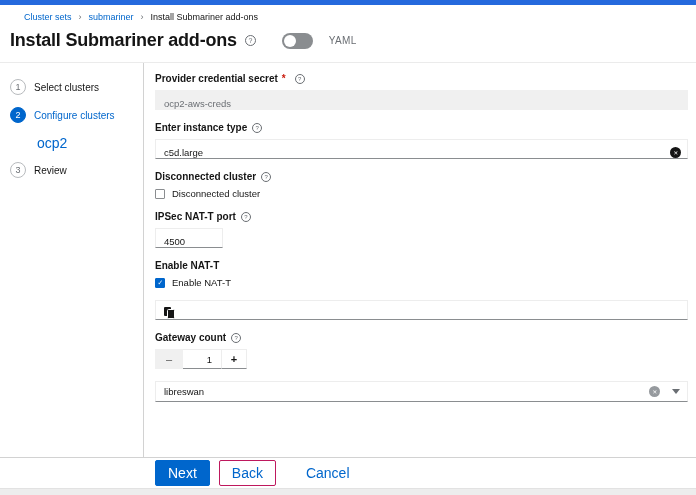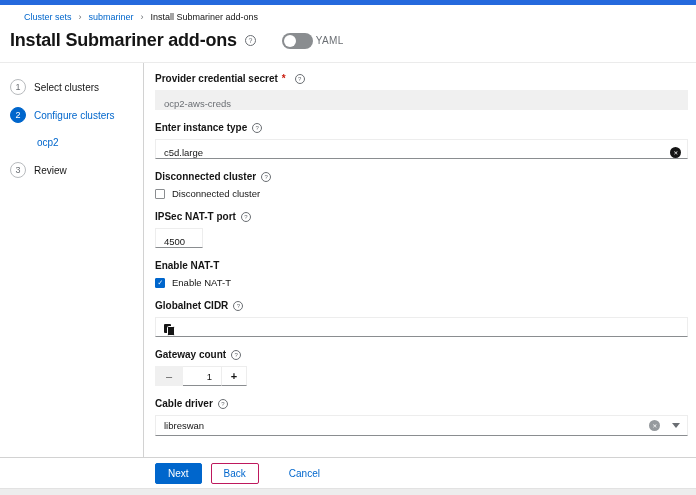--- a/index.html
+++ b/index.html
@@ -20,47 +20,47 @@
   .title-row{display:flex;align-items:center;padding:8px 10px 0;}
   .page-title{font-size:18px;font-weight:700;letter-spacing:-0.2px;}
   .help-icon{width:11px;height:11px;border:1px solid var(--gray);border-radius:50%;
     display:inline-flex;align-items:center;justify-content:center;color:var(--gray);
     font-size:7px;font-weight:400;flex:none;cursor:pointer;}
   .help-icon::after{content:"?";}
   .title-row .help-icon{margin-left:8px;}
   .toggle{width:31px;height:16px;border-radius:8px;background:#8a8d90;margin-left:26px;
     position:relative;cursor:pointer;flex:none;}
   .toggle-knob{position:absolute;left:2px;top:2px;width:12px;height:12px;border-radius:50%;background:#fff;}
-  .toggle-label{margin-left:3px;font-size:10px;color:var(--gray);letter-spacing:0.3px;}
+  .toggle-label{margin-left:16px;font-size:10px;color:var(--gray);letter-spacing:0.3px;}
 
   .wizard-body{display:flex;height:395px;border-top:1px solid #ebebeb;}
   .wizard-nav{width:144px;flex:none;border-right:1px solid var(--border);padding-top:14px;}
   .step{display:flex;align-items:center;height:20px;margin:0 0 8px 10px;font-size:10px;cursor:pointer;}
   .step-circle{width:16px;height:16px;border-radius:50%;display:flex;align-items:center;
     justify-content:center;font-size:9px;margin-right:8px;flex:none;
     background:#fff;border:1px solid #b8bbbe;color:var(--gray);}
   .step.active .step-circle{background:var(--primary);border-color:var(--primary);color:#fff;}
   .step.active .step-label{color:var(--primary);}
-  .substep{display:flex;align-items:center;height:19px;margin:0 0 8px 37px;font-size:10px;cursor:pointer;}
+  .substep{display:flex;align-items:center;height:19px;margin:0 0 8px 37px;font-size:14px;cursor:pointer;}
   .substep.active{color:var(--primary);}
 
   .form-area{flex:1;padding:10px 8px 0 11px;}
   .field{margin-bottom:12px;}
   .field-label{display:flex;align-items:center;font-size:10px;font-weight:700;margin-bottom:6px;}
   .field-label .required{color:var(--danger);margin:0 4px 0 4px;}
   .field-label .help-icon{margin-left:5px;width:10px;height:10px;font-size:6px;}
 
   .text-input{display:flex;align-items:flex-end;height:20px;background:#fff;
     border:1px solid #ededed;border-bottom:1px solid var(--input-bottom);padding:0 6px 0 8px;}
   .text-input input{border:none;outline:none;background:transparent;flex:1;
     font-family:inherit;font-size:9.5px;color:var(--text);min-width:0;}
   .text-input input::placeholder{color:var(--gray);}
   .text-input.disabled{background:var(--disabled-bg);border-color:var(--disabled-bg);}
   .text-input.disabled input{color:var(--gray);}
-  .text-input.narrow{width:48px;}
+  .text-input.narrow{width:68px;}
 
   .clear-btn{width:11px;height:11px;border-radius:50%;background:#151515;color:#fff;
     display:flex;align-items:center;justify-content:center;font-size:7px;cursor:pointer;flex:none;}
   .clear-btn::after{content:"✕";transform:scale(.8);}
   .clear-btn.gray{background:#969a9e;}
   .paste-btn{flex:none;cursor:pointer;display:flex;align-items:center;}
   .caret-down{flex:none;width:0;height:0;border-left:4px solid transparent;
     border-right:4px solid transparent;border-top:5px solid var(--gray);margin-left:12px;cursor:pointer;}
 
   .checkbox-row{display:flex;align-items:center;cursor:pointer;}
@@ -80,21 +80,21 @@
   .stepper input{width:38px;border:1px solid #ededed;border-bottom-color:var(--input-bottom);
     border-left:none;border-right:none;outline:none;font-family:inherit;font-size:9.5px;
     text-align:right;padding-right:9px;color:var(--text);}
 
   .select-toggle{display:flex;align-items:center;height:21px;background:#fff;cursor:pointer;
     border:1px solid #ededed;border-bottom:1px solid var(--input-bottom);padding:0 7px 0 8px;}
   .select-value{flex:1;font-size:9.5px;}
 
   .wizard-footer{height:31px;border-top:1px solid var(--border);display:flex;align-items:center;
     padding-left:155px;background:#fff;}
-  .btn{font-family:inherit;font-size:10px;border-radius:2px;padding:4px 12px;cursor:pointer;}
+  .btn{font-family:inherit;font-size:14px;border-radius:2px;padding:4px 12px;cursor:pointer;}
   .btn-primary{background:var(--primary);border:1px solid var(--primary);color:#fff;}
   .btn-secondary{background:#fff;border:1px solid #be185d;color:var(--primary);margin-left:9px;}
   .btn-link{background:none;border:none;color:var(--primary);margin-left:18px;text-align:center;}
   .bottom-strip{height:7px;background:#ededed;border-top:1px solid #e2e2e2;}
 </style>
 </head>
 <body>
 
 <div class="masthead"></div>
 
@@ -182,24 +182,20 @@
       <div class="field-label">
         <span>Enable NAT-T</span>
       </div>
       <div class="checkbox-row">
         <span class="checkbox checked"></span>
         <span class="checkbox-label">Enable NAT-T</span>
       </div>
     </div>
 
     <div class="field">
-      <div class="field-label">
-        <span>Globalnet CIDR</span>
-        <span class="help-icon"></span>
-      </div>
       <div class="text-input">
         <span class="paste-btn">
           <svg width="11" height="12" viewBox="0 0 11 12">
             <rect x="0" y="0" width="7" height="9" rx="1" fill="#151515"></rect>
             <rect x="3.5" y="2.5" width="7" height="9" rx="1" fill="#151515" stroke="#ffffff" stroke-width="1"></rect>
           </svg>
         </span>
       </div>
     </div>
 
@@ -209,24 +205,20 @@
         <span class="help-icon"></span>
       </div>
       <div class="stepper">
         <span class="stepper-btn minus"></span>
         <input value="1" style="">
         <span class="stepper-btn plus"></span>
       </div>
     </div>
 
     <div class="field">
-      <div class="field-label">
-        <span>Cable driver</span>
-        <span class="help-icon"></span>
-      </div>
       <div class="select-toggle">
         <span class="select-value">libreswan</span>
         <span class="clear-btn gray"></span>
         <span class="caret-down"></span>
       </div>
     </div>
 
   </div>
 </div>
 

